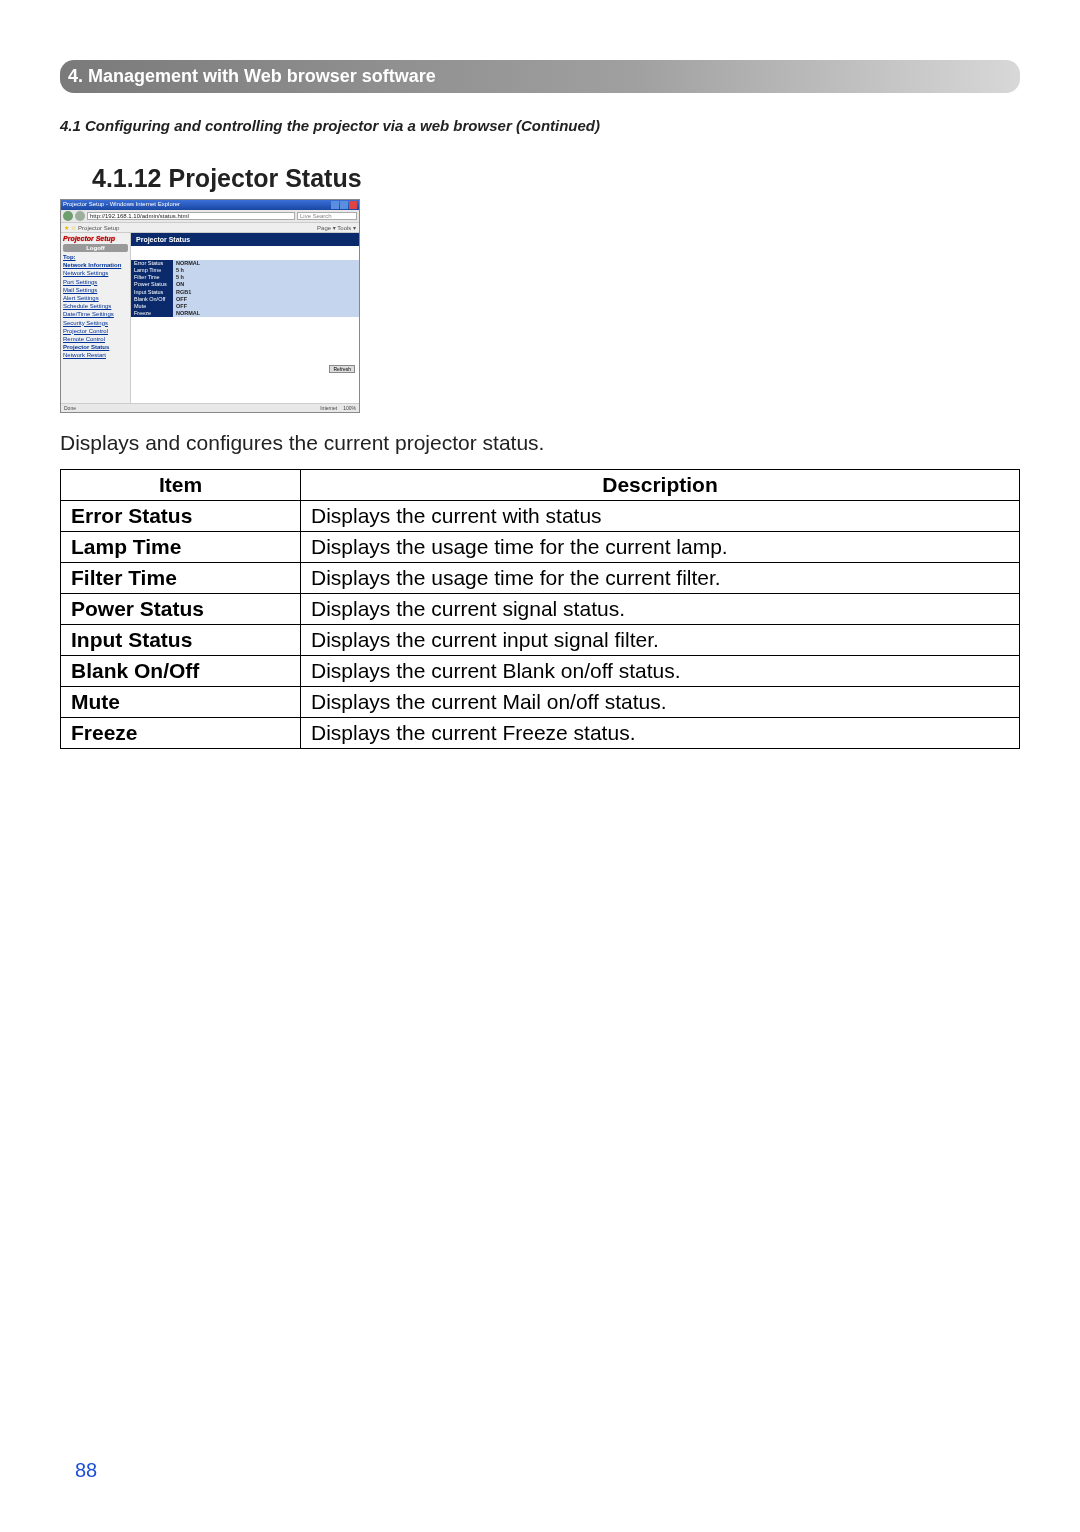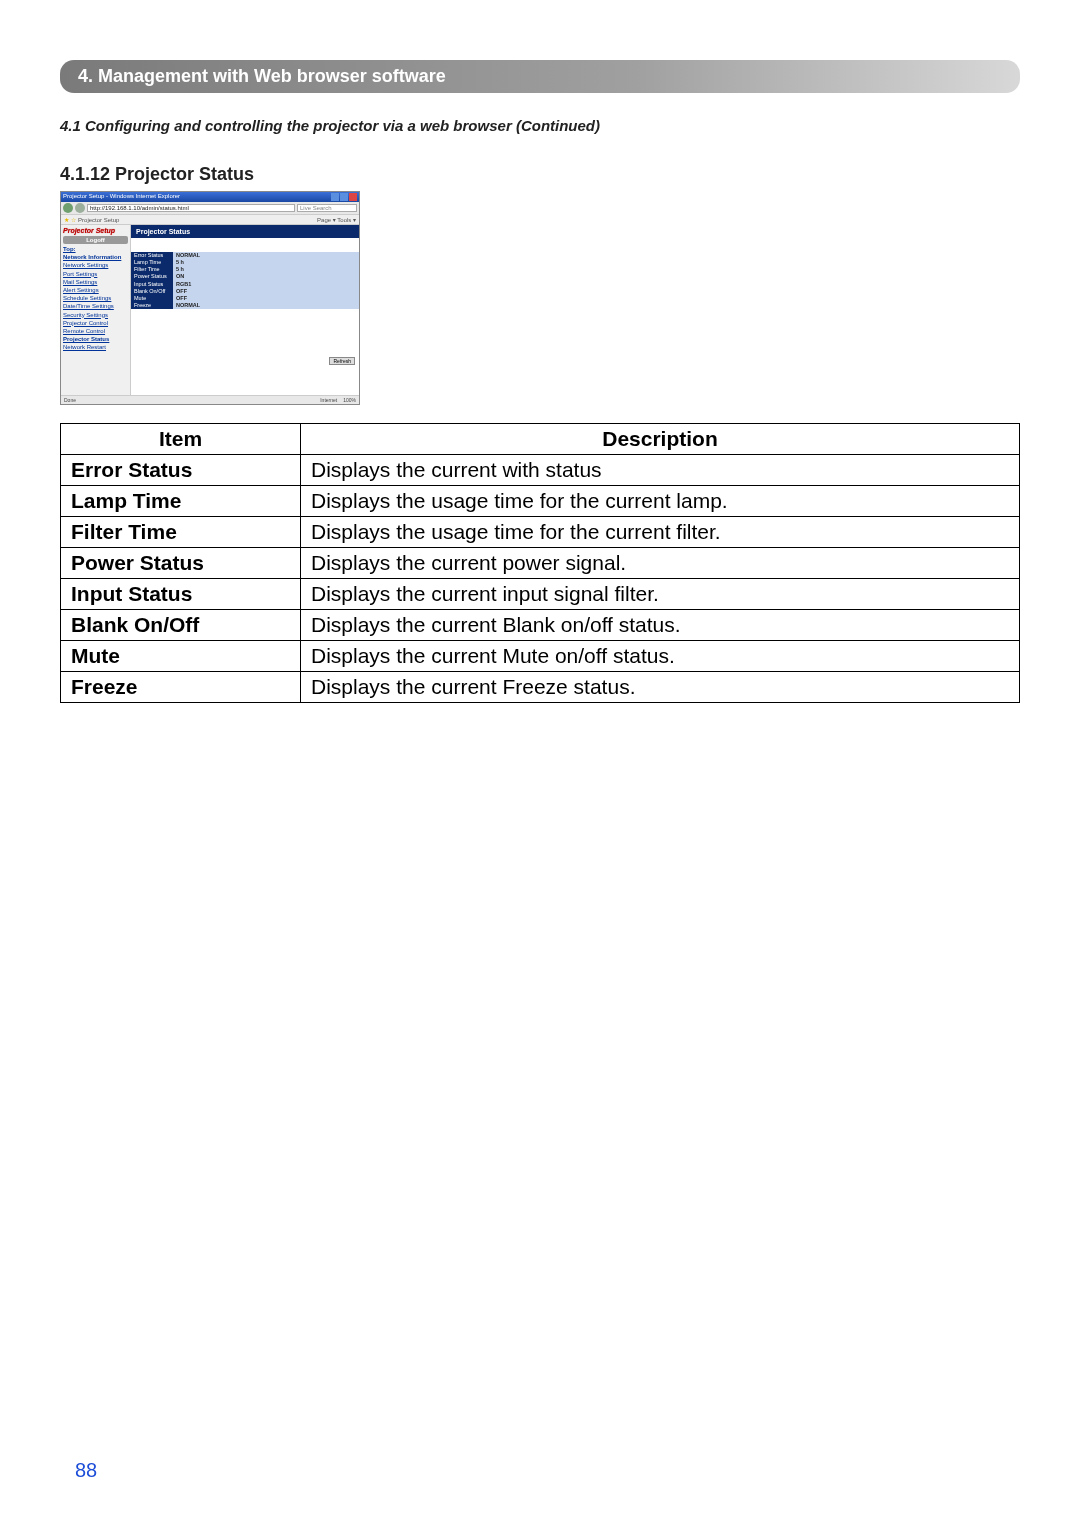--- a/index.html
+++ b/index.html
@@ -12,36 +12,37 @@
     color: #000;
   }
   .page-content {
     padding: 60px 60px 40px 60px;
   }
   .section-bar {
     background: linear-gradient(to right, #7a7a7a 0%, #a0a0a0 60%, #d8d8d8 100%);
     color: #fff;
     font-weight: bold;
     font-size: 18px;
-    padding: 6px 18px;
+    padding: 6px 8px;
     border-radius: 14px;
     margin-bottom: 24px;
   }
   .section-title {
     font-style: italic;
     font-weight: bold;
     font-size: 15px;
     color: #222;
     margin-bottom: 30px;
   }
   .subsection-title {
     font-weight: bold;
-    font-size: 18px;
+    font-size: 25px;
     color: #222;
     margin-bottom: 6px;
+    margin-left: 32px;
   }
   
   .screenshot {
     width: 300px;
     border: 1px solid #888;
     font-size: 6px;
     font-family: Tahoma, Arial, sans-serif;
     background: #fff;
     margin-bottom: 18px;
   }
@@ -217,20 +218,21 @@
     </div>
     <div class="ss-statusbar">
       <span>Done</span>
       <span class="right">
         <span>Internet</span>
         <span>100%</span>
       </span>
     </div>
   </div>
 
+  <div class="intro-text">Displays and configures the current projector status.</div>
 
   <table class="item-table">
     <tbody>
         <tr>
       <th class="item-col">Item</th>
       <th>Description</th>
     </tr>
     <tr>
           <td class="item-name">Error Status</td>
           <td>Displays the current with status</td>
@@ -238,33 +240,33 @@
     <tr>
           <td class="item-name">Lamp Time</td>
           <td>Displays the usage time for the current lamp.</td>
         </tr>
     <tr>
           <td class="item-name">Filter Time</td>
           <td>Displays the usage time for the current filter.</td>
         </tr>
     <tr>
           <td class="item-name">Power Status</td>
-          <td>Displays the current power signal.</td>
+          <td>Displays the current signal status.</td>
         </tr>
     <tr>
           <td class="item-name">Input Status</td>
           <td>Displays the current input signal filter.</td>
         </tr>
     <tr>
           <td class="item-name">Blank On/Off</td>
           <td>Displays the current Blank on/off status.</td>
         </tr>
     <tr>
           <td class="item-name">Mute</td>
-          <td>Displays the current Mute on/off status.</td>
+          <td>Displays the current Mail on/off status.</td>
         </tr>
     <tr>
           <td class="item-name">Freeze</td>
           <td>Displays the current Freeze status.</td>
         </tr>
   </tbody>
     </table>
 </div>
 
 <div class="page-number">88</div>

